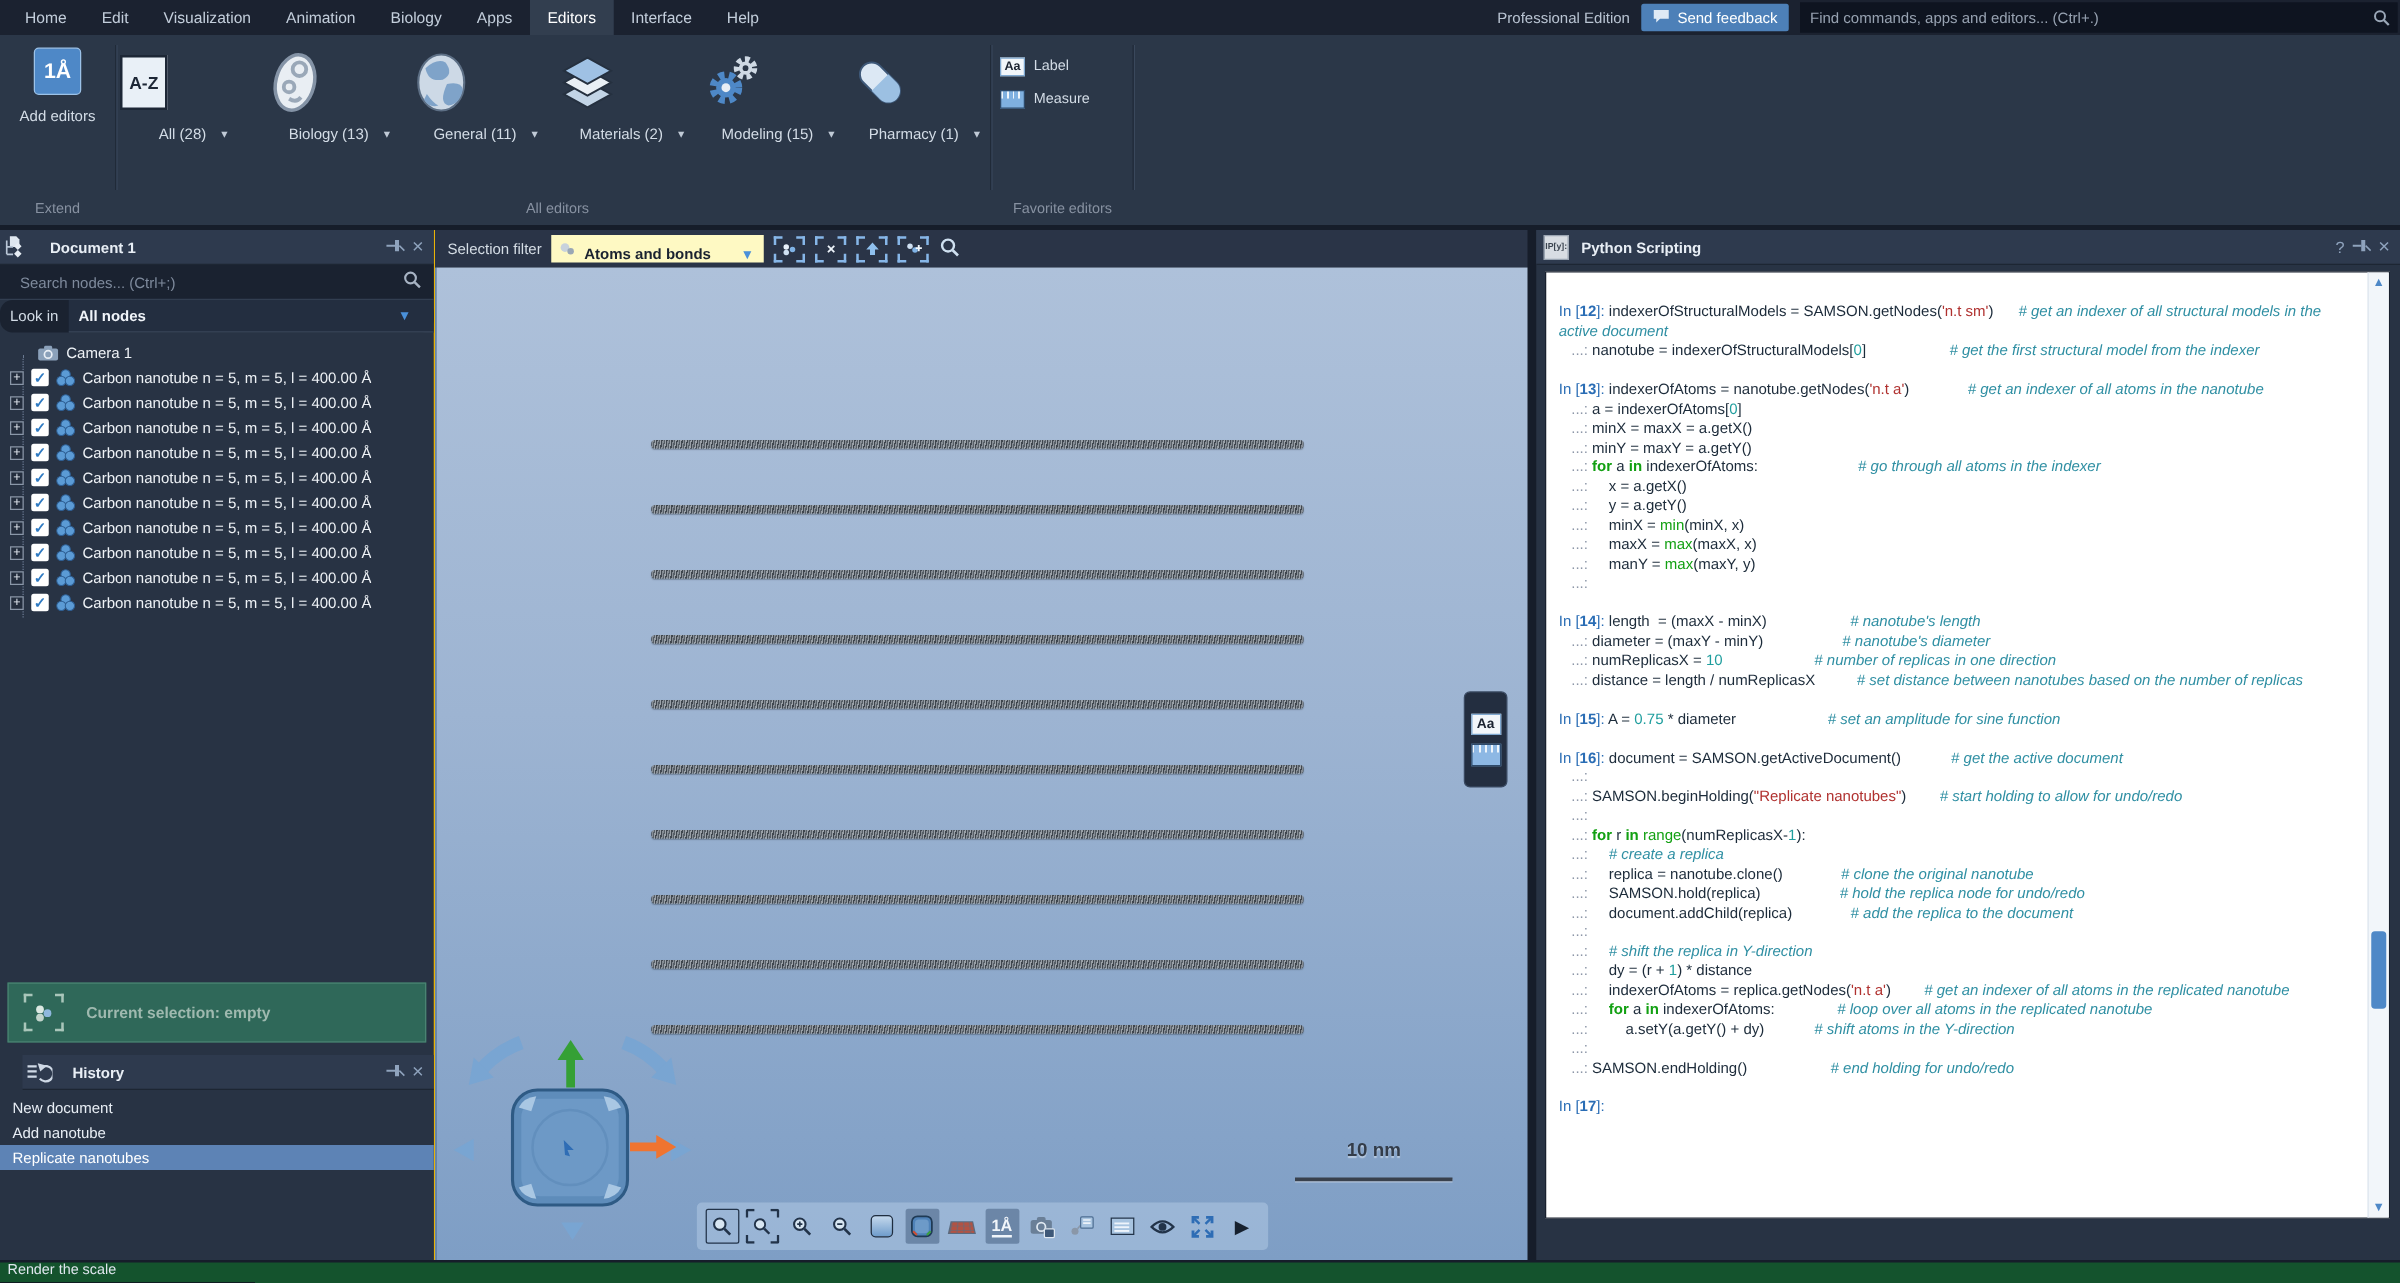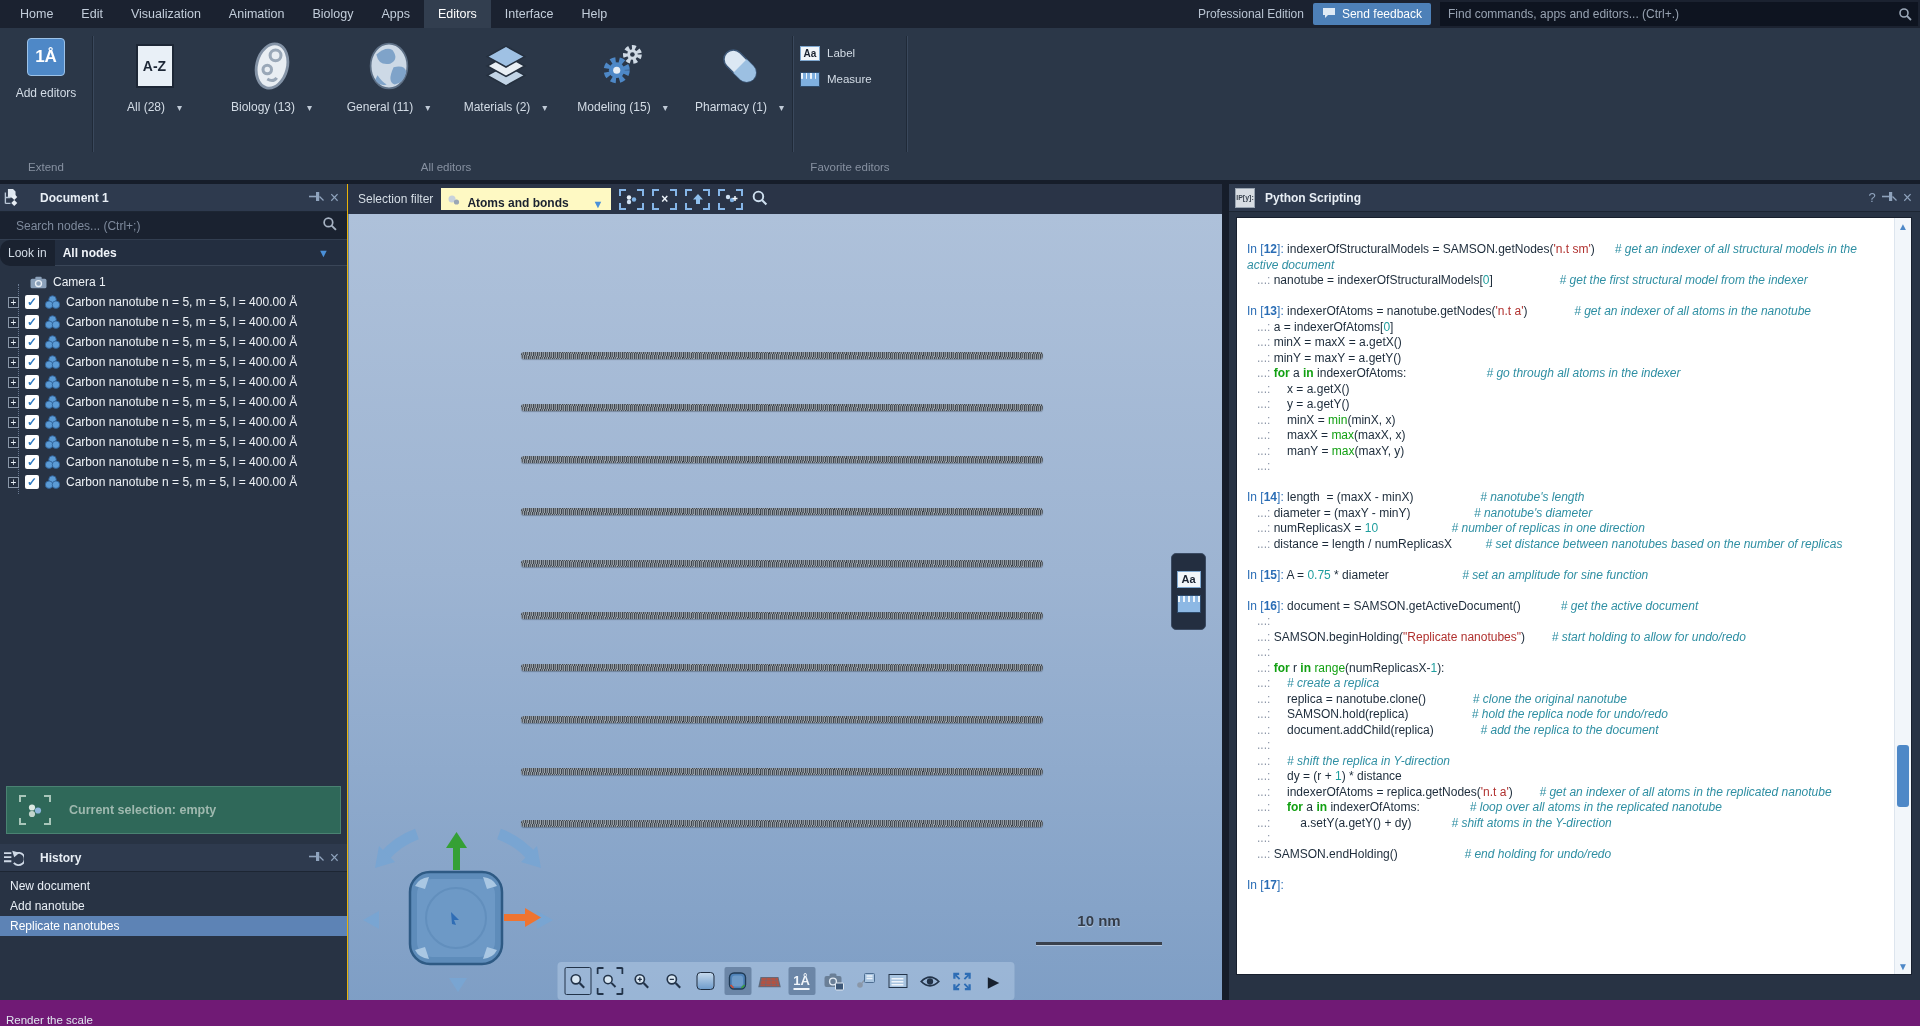--- a/index.html
+++ b/index.html
@@ -19,21 +19,21 @@
   .top-search input::placeholder{color:#97a2b1;}
   .mag-btn{width:26px;height:24px;display:flex;align-items:center;justify-content:center;background:#0e1420;}
 
   
   #ribbon{position:absolute;top:28px;left:0;right:0;height:152px;background:#2b3748;}
   .rb-add{position:absolute;left:0;top:10px;width:92px;text-align:center;}
   .badge-1a{display:inline-flex;align-items:center;justify-content:center;width:38px;height:38px;background:#4e88c7;border:1px solid #9cc2e8;border-radius:4px;color:#fff;font-weight:bold;font-size:17px;}
   .rb-label{margin-top:10px;font-size:12px;color:#d3dce6;}
   #ribbon-categories{position:absolute;left:96px;top:10px;display:flex;}
   .cat{width:117px;text-align:center;cursor:default;}
-  .cat-icon{height:56px;display:flex;align-items:center;justify-content:center;}
+  .cat-icon{height:56px;display:flex;align-items:center;}
   .cat-icon svg{width:46px;height:52px;}
   .icon-az{display:inline-flex;align-items:center;justify-content:center;width:38px;height:44px;background:#e9f0f7;border:2px solid #1d2736;color:#1d2736;font-weight:bold;font-size:14px;}
   .cat-row{margin-top:6px;font-size:12px;color:#d3dce6;display:flex;justify-content:center;align-items:center;gap:12px;}
   .arrow{color:#c0cad6;font-size:10px;}
   .rb-fav{position:absolute;left:800px;top:12px;width:110px;}
   .fav-row{display:flex;align-items:center;gap:7px;height:26px;font-size:11.5px;color:#d3dce6;}
   .fav-aa{display:inline-flex;align-items:center;justify-content:center;width:20px;height:15px;background:#f2f6fa;border:1px solid #7fa8d0;color:#1a2230;font-weight:bold;font-size:10px;}
   .fav-ruler{width:20px;height:15px;background:#7fb0e0;border:1px solid #2e4a6a;background-image:repeating-linear-gradient(90deg,#eef5fb 0 1.5px,rgba(0,0,0,0) 1.5px 4.5px);background-size:100% 45%;background-repeat:no-repeat;}
   .vdiv{position:absolute;top:8px;bottom:28px;width:1px;background:#202a38;box-shadow:1px 0 0 #3a485c;}
   .grp{position:absolute;bottom:7px;font-size:11.5px;color:#8791a1;text-align:center;}
@@ -63,21 +63,21 @@
   .cbx{width:14px;height:14px;background:#ffffff;border-radius:2px;color:#2f7ac2;font-weight:bold;font-size:12px;line-height:14px;text-align:center;}
   .molicon svg{width:15px;height:14px;display:block;}
   .tree-label{overflow:hidden;}
   .sel-banner{position:absolute;left:6px;right:6px;top:602px;height:48px;background:#2f6859;border:1px solid #4a8272;display:flex;align-items:center;gap:18px;padding-left:12px;}
   .sel-banner-text{font-size:12.5px;font-weight:bold;color:#9fb9af;}
   .brk{position:relative;display:inline-flex;align-items:center;justify-content:center;background-repeat:no-repeat;}
   .brk-g{background-image:linear-gradient(#a9c6ba,#a9c6ba),linear-gradient(#a9c6ba,#a9c6ba),linear-gradient(#a9c6ba,#a9c6ba),linear-gradient(#a9c6ba,#a9c6ba),linear-gradient(#a9c6ba,#a9c6ba),linear-gradient(#a9c6ba,#a9c6ba),linear-gradient(#a9c6ba,#a9c6ba),linear-gradient(#a9c6ba,#a9c6ba);}
   .brk-b{background-image:linear-gradient(#86b6e8,#86b6e8),linear-gradient(#86b6e8,#86b6e8),linear-gradient(#86b6e8,#86b6e8),linear-gradient(#86b6e8,#86b6e8),linear-gradient(#86b6e8,#86b6e8),linear-gradient(#86b6e8,#86b6e8),linear-gradient(#86b6e8,#86b6e8),linear-gradient(#86b6e8,#86b6e8);}
   .brk-d{background-image:linear-gradient(#223349,#223349),linear-gradient(#223349,#223349),linear-gradient(#223349,#223349),linear-gradient(#223349,#223349),linear-gradient(#223349,#223349),linear-gradient(#223349,#223349),linear-gradient(#223349,#223349),linear-gradient(#223349,#223349);}
   .brk-g,.brk-b,.brk-d{background-position:0 0,0 0,100% 0,100% 0,0 100%,0 100%,100% 100%,100% 100%;background-size:7px 2px,2px 7px,7px 2px,2px 7px,7px 2px,2px 7px,7px 2px,2px 7px;}
-  #hist-header{top:660px;}
+  #hist-header{top:660px;margin-left:18px;}
   #history-items{position:absolute;top:688px;left:0;right:0;bottom:0;background:#283344;padding-top:4px;}
   .hist-item{height:20px;display:flex;align-items:center;font-size:12px;color:#e8eef5;padding-left:10px;}
   .hist-item.sel{background:#5d83b5;color:#ffffff;}
 
   
   #viewport{position:absolute;top:184px;left:348px;width:874px;bottom:18px;}
   #filter-bar{position:absolute;top:0;left:0;right:0;height:30px;background:#2a3447;display:flex;align-items:center;gap:8px;padding-left:10px;}
   .filter-label{font-size:12px;color:#d5dde5;}
   .filter-combo{width:170px;height:22px;background:#fef9c3;display:flex;align-items:flex-end;gap:6px;padding:0 6px;}
   .filter-value{font-size:12px;font-weight:bold;color:#1a2230;}
@@ -118,21 +118,21 @@
   .seg-k{color:#12a012;font-weight:bold;}
   .seg-f{color:#12a012;}
   .seg-n{color:#1f9e9e;}
   #py-scroll{position:absolute;right:0;top:0;bottom:0;width:17px;background:#f2f6fa;border-left:1px solid #dde5ee;}
   .scr-arrow{position:absolute;left:0;right:0;height:16px;display:flex;align-items:center;justify-content:center;color:#4e88c7;font-size:10px;}
   #scr-up{top:0;}
   #scr-down{bottom:0;}
   #scr-thumb{position:absolute;left:2px;right:2px;top:527px;height:62px;background:#4e88c7;border-radius:3px;}
 
   
-  #statusbar{position:absolute;left:0;right:0;bottom:0;height:26px;background:#701a75;display:flex;align-items:flex-end;padding-left:6px;font-size:11.5px;color:#dfe6ee;}
+  #statusbar{position:absolute;left:0;right:0;bottom:0;height:16px;background:#14532d;display:flex;align-items:flex-start;padding-left:6px;font-size:11.5px;color:#dfe6ee;}
 </style>
 </head>
 <body>
 
 <div id="app">
 
   <div id="menubar">
     <div id="menu-items">
         <div class="menu-item">Home</div>
         <div class="menu-item">Edit</div>

